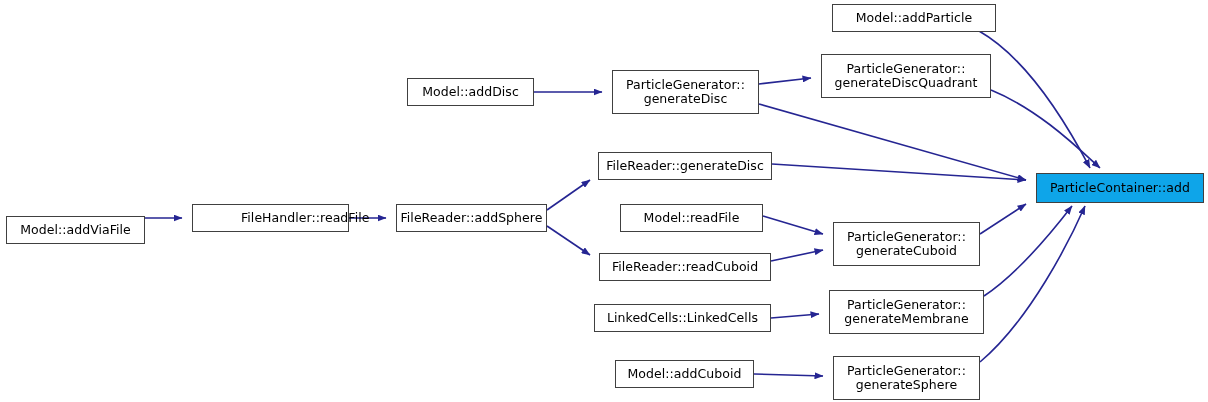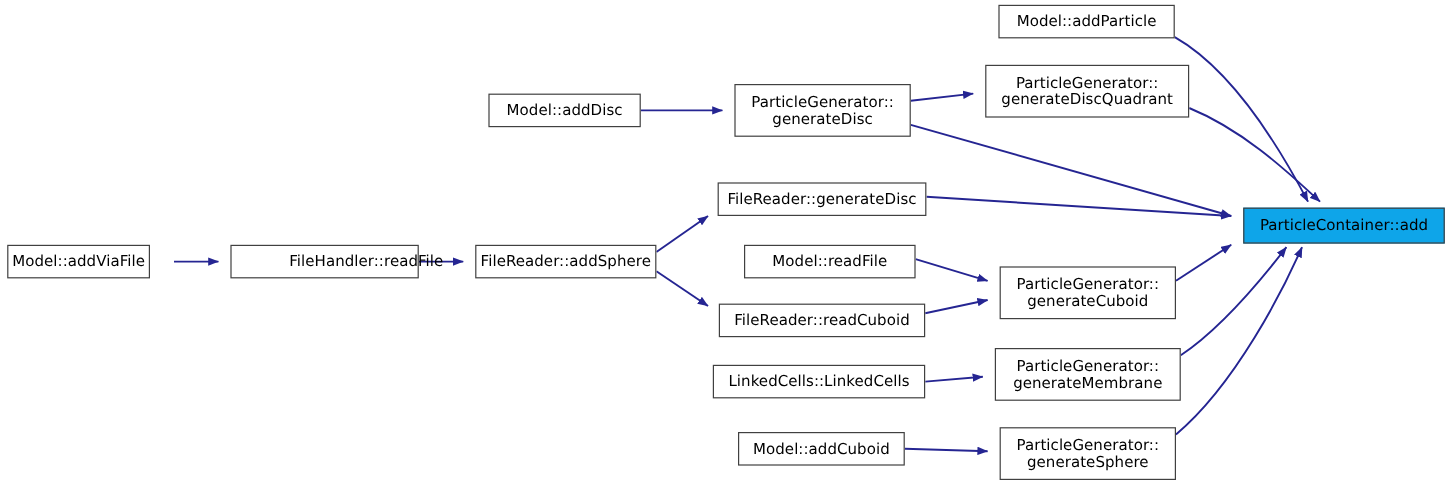--- a/index.html
+++ b/index.html
@@ -72,32 +72,32 @@
       <path d="M772,164 L1026,180" stroke="#252592" stroke-width="1.6" fill="none" marker-end="url(#arrowhead)"></path>
       <path d="M763,216 L823,234" stroke="#252592" stroke-width="1.6" fill="none" marker-end="url(#arrowhead)"></path>
       <path d="M771,261 L823,250" stroke="#252592" stroke-width="1.6" fill="none" marker-end="url(#arrowhead)"></path>
       <path d="M980,234 L1026,204" stroke="#252592" stroke-width="1.6" fill="none" marker-end="url(#arrowhead)"></path>
       <path d="M771,318 L819,314" stroke="#252592" stroke-width="1.6" fill="none" marker-end="url(#arrowhead)"></path>
       <path d="M984,296 C1020,272 1055,228 1072,206" stroke="#252592" stroke-width="1.6" fill="none" marker-end="url(#arrowhead)"></path>
       <path d="M754,374 L823,376" stroke="#252592" stroke-width="1.6" fill="none" marker-end="url(#arrowhead)"></path>
       <path d="M980,362 C1030,320 1070,240 1085,206" stroke="#252592" stroke-width="1.6" fill="none" marker-end="url(#arrowhead)"></path>
     </svg>
   <div id="node-layer">
-      <div class="node" style="left: 6px; top: 204px; width: 119px; height: 28px;"><span class="node-label">Model::addViaFile</span></div>
+      <div class="node" style="left: 6px; top: 216px; width: 139px; height: 28px;"><span class="node-label">Model::addViaFile</span></div>
       <div class="node" style="left: 192px; top: 204px; width: 157px; height: 28px; padding-left: 48px;"><span class="node-label">FileHandler::readFile</span></div>
       <div class="node" style="left: 396px; top: 204px; width: 151px; height: 28px;"><span class="node-label">FileReader::addSphere</span></div>
       <div class="node" style="left: 407px; top: 78px; width: 127px; height: 28px; justify-content: center;"><span class="node-label">Model::addDisc</span></div>
       <div class="node" style="left: 612px; top: 70px; width: 147px; height: 44px;"><span class="node-label">ParticleGenerator::
 generateDisc</span></div>
       <div class="node" style="left: 598px; top: 152px; width: 174px; height: 28px;"><span class="node-label">FileReader::generateDisc</span></div>
       <div class="node" style="left: 620px; top: 204px; width: 143px; height: 28px;"><span class="node-label">Model::readFile</span></div>
       <div class="node" style="left: 599px; top: 253px; width: 172px; height: 28px;"><span class="node-label">FileReader::readCuboid</span></div>
       <div class="node" style="left: 594px; top: 304px; width: 177px; height: 28px;"><span class="node-label">LinkedCells::LinkedCells</span></div>
       <div class="node" style="left: 615px; top: 360px; width: 139px; height: 28px;"><span class="node-label">Model::addCuboid</span></div>
-      <div class="node" style="left: 832px; top: 4px; width: 147px; height: 28px; text-align: center;"><span class="node-label">Model::addParticle</span></div>
+      <div class="node" style="left: 832px; top: 4px; width: 164px; height: 28px; text-align: center;"><span class="node-label">Model::addParticle</span></div>
       <div class="node" style="left: 821px; top: 54px; width: 170px; height: 44px;"><span class="node-label">ParticleGenerator::
 generateDiscQuadrant</span></div>
       <div class="node" style="left: 833px; top: 222px; width: 147px; height: 44px;"><span class="node-label">ParticleGenerator::
 generateCuboid</span></div>
       <div class="node" style="left: 829px; top: 290px; width: 155px; height: 44px;"><span class="node-label">ParticleGenerator::
 generateMembrane</span></div>
       <div class="node" style="left: 833px; top: 356px; width: 147px; height: 44px;"><span class="node-label">ParticleGenerator::
 generateSphere</span></div>
       <div class="node highlight" style="left: 1036px; top: 173px; width: 168px; height: 30px;"><span class="node-label">ParticleContainer::add</span></div>
     </div>

